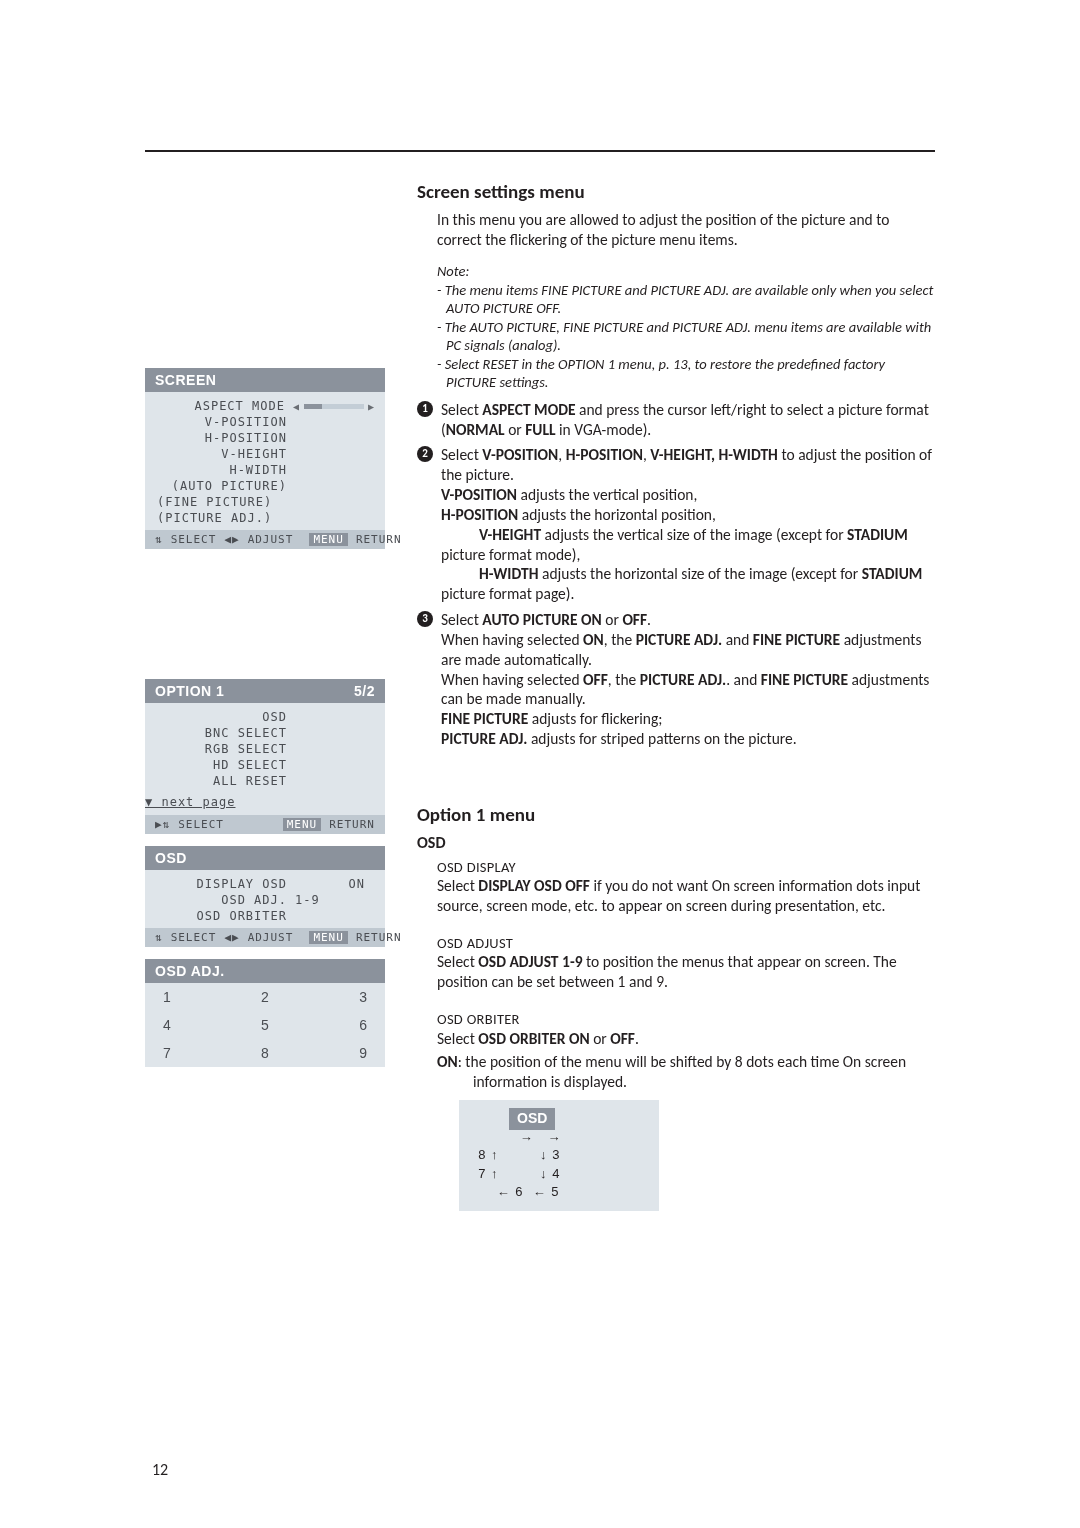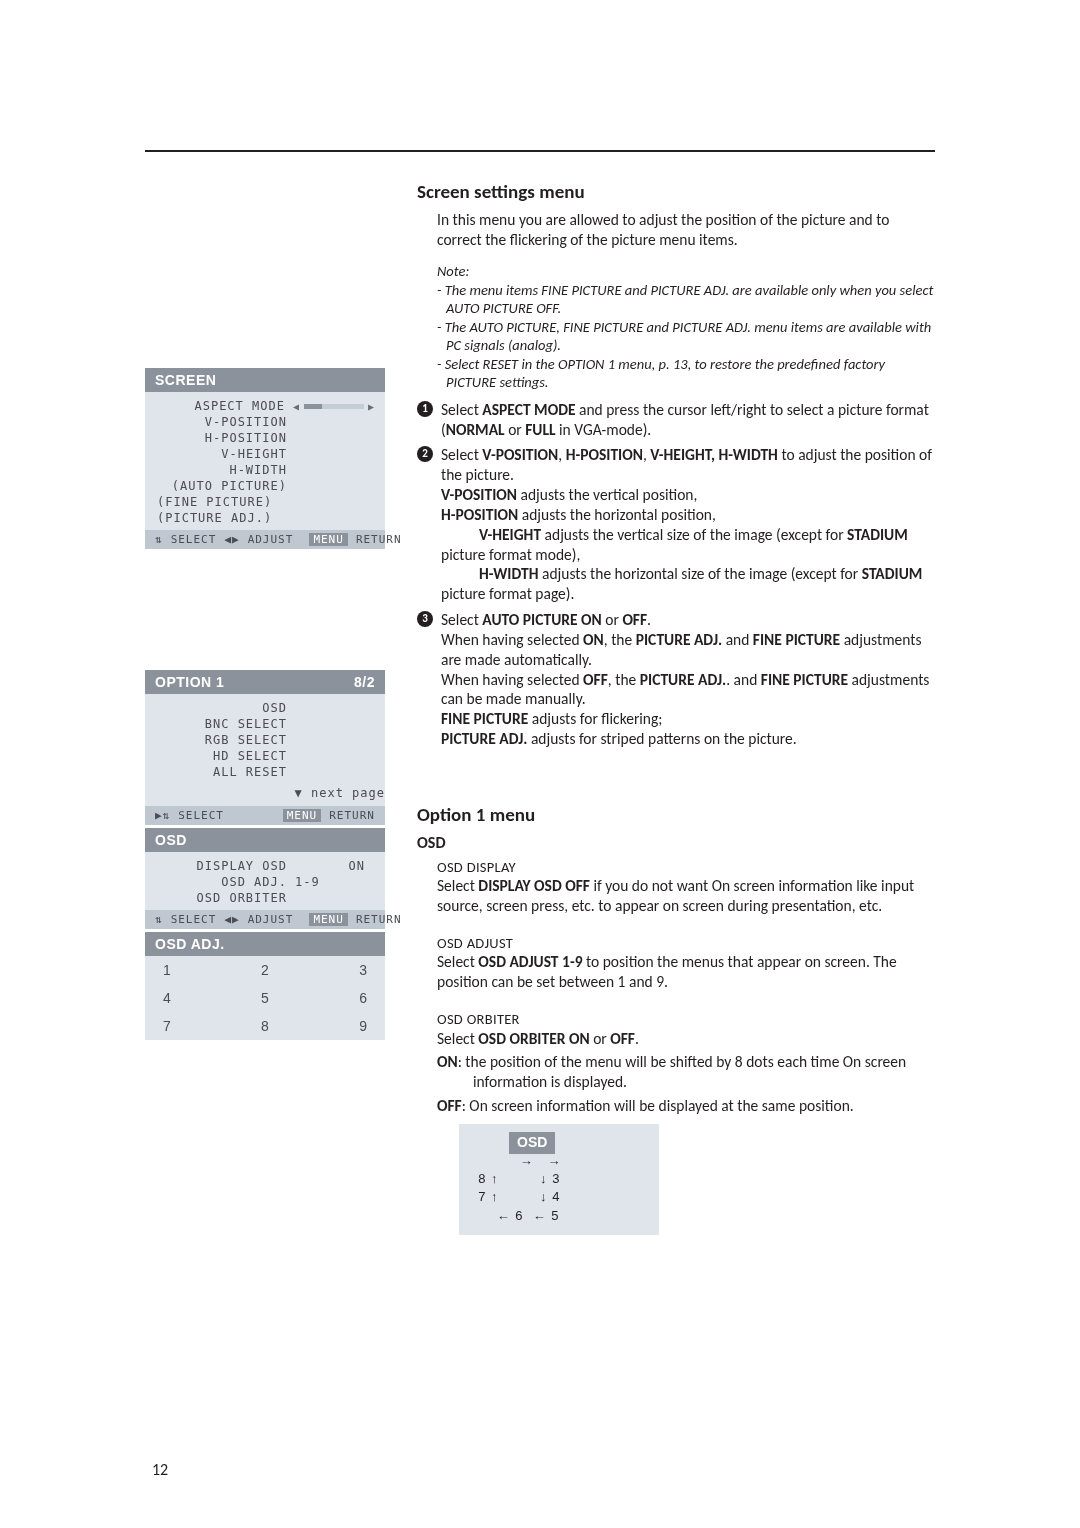--- a/index.html
+++ b/index.html
@@ -36,21 +36,21 @@
     flex: 1;
     font-size: 15.5px;
     line-height: 1.28;
   }
   
   .menu-box {
     background: #dfe5ea;
     font-family: "Consolas", "Menlo", monospace;
     font-size: 12px;
     color: #4a4d52;
-    margin-bottom: 11px;
+    margin-bottom: 20px;
   }
   .menu-box .title {
     background: #8b929c;
     color: #fff;
     font-family: "Gill Sans", sans-serif;
     font-weight: bold;
     font-size: 14px;
     padding: 4px 10px;
     letter-spacing: .5px;
   }
@@ -60,21 +60,21 @@
   .menu-box .body {
     padding: 6px 10px 4px;
     letter-spacing: 1px;
   }
   .menu-box .body div {
     padding: 1px 0;
     display: flex;
   }
   .menu-box .body .label { width: 140px; text-align:right; padding-right:8px;}
   .menu-box .body .val { flex:1; }
-  .menu-box .next { text-align:right; padding: 2px 0 6px; letter-spacing:1px;}
+  .menu-box .next { text-align:left; padding: 2px 0 6px; letter-spacing:1px;text-decoration:underline;}
   .menu-box .foot {
     background: #bfc8d0;
     padding: 3px 10px;
     font-size: 11px;
     letter-spacing: 1px;
     display:flex;
     gap:8px;
     align-items:center;
   }
   .menu-box .foot .menu-pill {
@@ -205,21 +205,21 @@
           <span class="menu-pill">MENU</span>
           <span>RETURN</span>
         </div>
       </div>
 
       <div style="height:110px"></div>
 
       <div class="menu-box">
         <div class="title">
           <span>OPTION 1</span>
-          <span class="pgno">8/2</span>
+          <span class="pgno">5/2</span>
         </div>
         <div class="body">
           <div>
               <span class="label">OSD</span>
             </div>
           <div>
               <span class="label">BNC SELECT</span>
             </div>
           <div>
               <span class="label">RGB SELECT</span>
@@ -318,31 +318,30 @@
           </span>
         </li>
       </ol>
 
       <div class="section-gap"></div>
 
       <h2>Option 1 menu</h2>
       <h3 class="sub1">OSD</h3>
 
       <div class="h4">OSD DISPLAY</div>
-      <p class="p4"><span>Select </span><b>DISPLAY OSD OFF</b><span> if you do not want On screen information like input source, screen press, etc. to appear on screen during presentation, etc.</span></p>
+      <p class="p4"><span>Select </span><b>DISPLAY OSD OFF</b><span> if you do not want On screen information dots input source, screen mode, etc. to appear on screen during presentation, etc.</span></p>
 
       <div style="height:10px"></div>
       <div class="h4">OSD ADJUST</div>
       <p class="p4"><span>Select </span><b>OSD ADJUST  1-9</b><span> to position the menus that appear on screen.  The position can be set between 1 and 9.</span></p>
 
       <div style="height:10px"></div>
       <div class="h4">OSD ORBITER</div>
       <p class="p4"><span>Select </span><b>OSD ORBITER ON</b><span> or </span><b>OFF</b><span>.</span></p>
       <p class="p4 hang"><b>ON</b><span>: the position of the menu will be shifted by 8 dots each time On screen information is displayed.</span></p>
-      <p class="p4 hang"><b>OFF</b><span>: On screen information will be displayed at the same position.</span></p>
 
       <div class="osd-diagram">
         <span class="osd-pill">OSD</span>
         <pre class="grid" style="font-family:inherit; white-space:pre;"><span>           1   2</span>
 <span>           →   →</span>
 <span>  8 ↑         ↓ 3</span>
 <span>  7 ↑         ↓ 4</span>
 <span>      ← 6  ← 5</span></pre>
       </div>
     </div>

